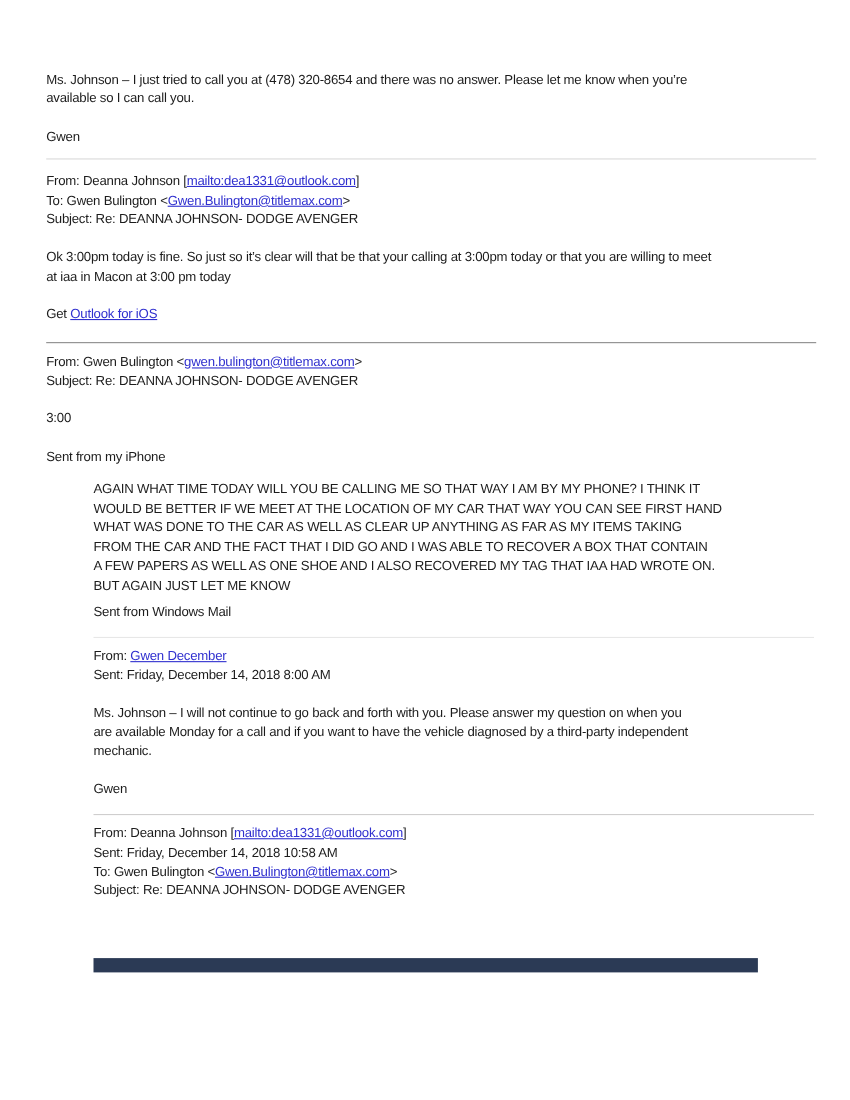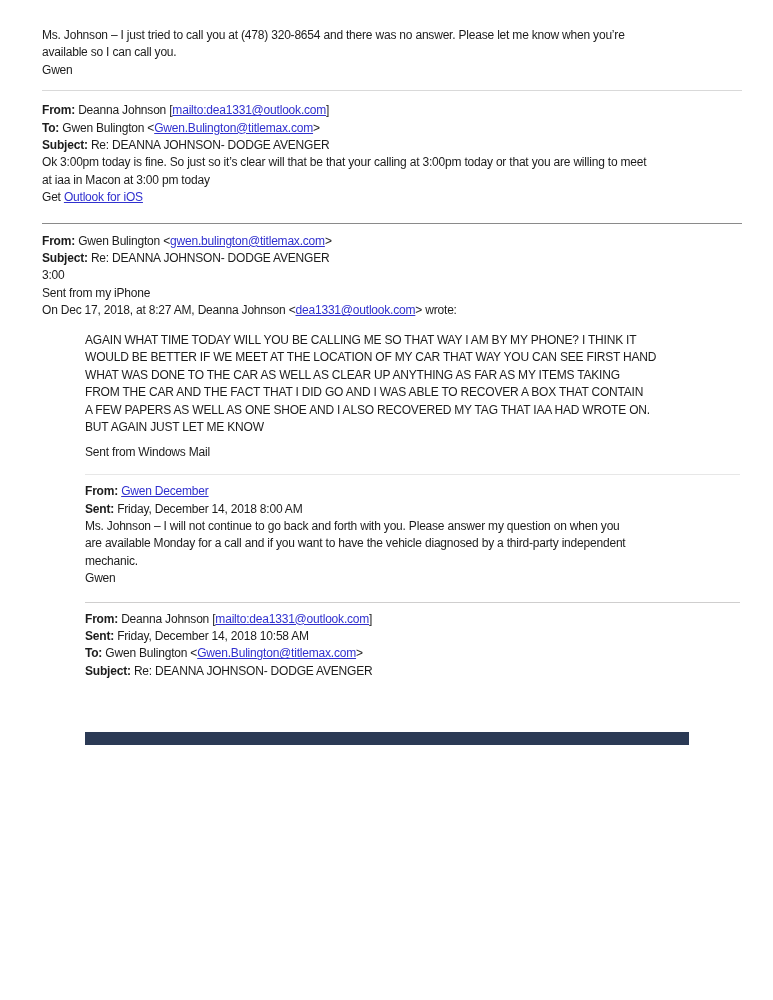--- a/index.html
+++ b/index.html
@@ -13,29 +13,29 @@
     --background: #ffffff;
   }
   * { margin:0; padding:0; box-sizing:border-box; }
   html,body { background:#e9e9e9; }
   .page {
     width:773px; height:1000px; overflow:hidden;
     background:var(--background);
     color:var(--text);
     font-family:"Liberation Sans", sans-serif;
     font-size:12px; letter-spacing:-0.2px; line-height:17.4px;
-    padding:27px 31px 0 42px;
+    padding:64px 31px 0 42px;
     position:relative;
   }
   .pre { white-space:pre-line; }
   p { margin:0; }
-  .mt17 { }
+  .mt17 { margin-top:17px; }
   .mt6  { margin-top:6px; }
   .intro-p { max-width:662px; }
-  .b { font-weight:bold; }
+  .b { font-weight:normal; }
   a.lnk { color:var(--link); text-decoration:underline; cursor:pointer; }
   hr { border:none; height:0; }
   hr.full { width:700px; border-top:1px solid var(--divider_light); margin:11px 0; }
   hr.full.dark { border-top-color:var(--divider_dark); margin:16px 0 9px 0; }
   .hdr .row { line-height:17.4px; }
   .quote { margin:12px 0 0 43px; width:657px; }
   .quote .caps { line-height:17.5px; }
   hr.q { width:655px; border-top:1px solid var(--divider_faint); margin:13px 0 8px 0; }
   hr.q.soft { border-top-color:var(--divider_soft); margin-top:14px; }
   .bottom-bar {
@@ -68,21 +68,20 @@
   <hr class="full dark">
 
   <div class="hdr">
     <div class="row"><span class="b">From:</span> <span>Gwen Bulington &lt;</span><a class="lnk">gwen.bulington@titlemax.com</a><span>&gt;</span></div>
     <div class="row"><span class="b">Subject:</span> <span>Re: DEANNA JOHNSON- DODGE AVENGER</span></div>
   </div>
 
   <p class="mt17">3:00</p>
   <p class="mt17">Sent from my iPhone</p>
 
-  <p class="mt17"><span>On Dec 17, 2018, at 8:27 AM, Deanna Johnson &lt;</span><a class="lnk">dea1331@outlook.com</a><span>&gt; wrote:</span></p>
 
   <div class="quote">
     <p class="pre caps">AGAIN WHAT TIME TODAY WILL YOU BE CALLING ME SO THAT WAY I AM BY MY PHONE? I THINK IT
 WOULD BE BETTER IF WE MEET AT THE LOCATION OF MY CAR THAT WAY YOU CAN SEE FIRST HAND
 WHAT WAS DONE TO THE CAR AS WELL AS CLEAR UP ANYTHING AS FAR AS MY ITEMS TAKING
 FROM THE CAR AND THE FACT THAT I DID GO AND I WAS ABLE TO RECOVER A BOX THAT CONTAIN
 A FEW PAPERS AS WELL AS ONE SHOE AND I ALSO RECOVERED MY TAG THAT IAA HAD WROTE ON.
 BUT AGAIN JUST LET ME KNOW</p>
     <p class="mt6" style="margin-top:7px;">Sent from Windows Mail</p>
 

